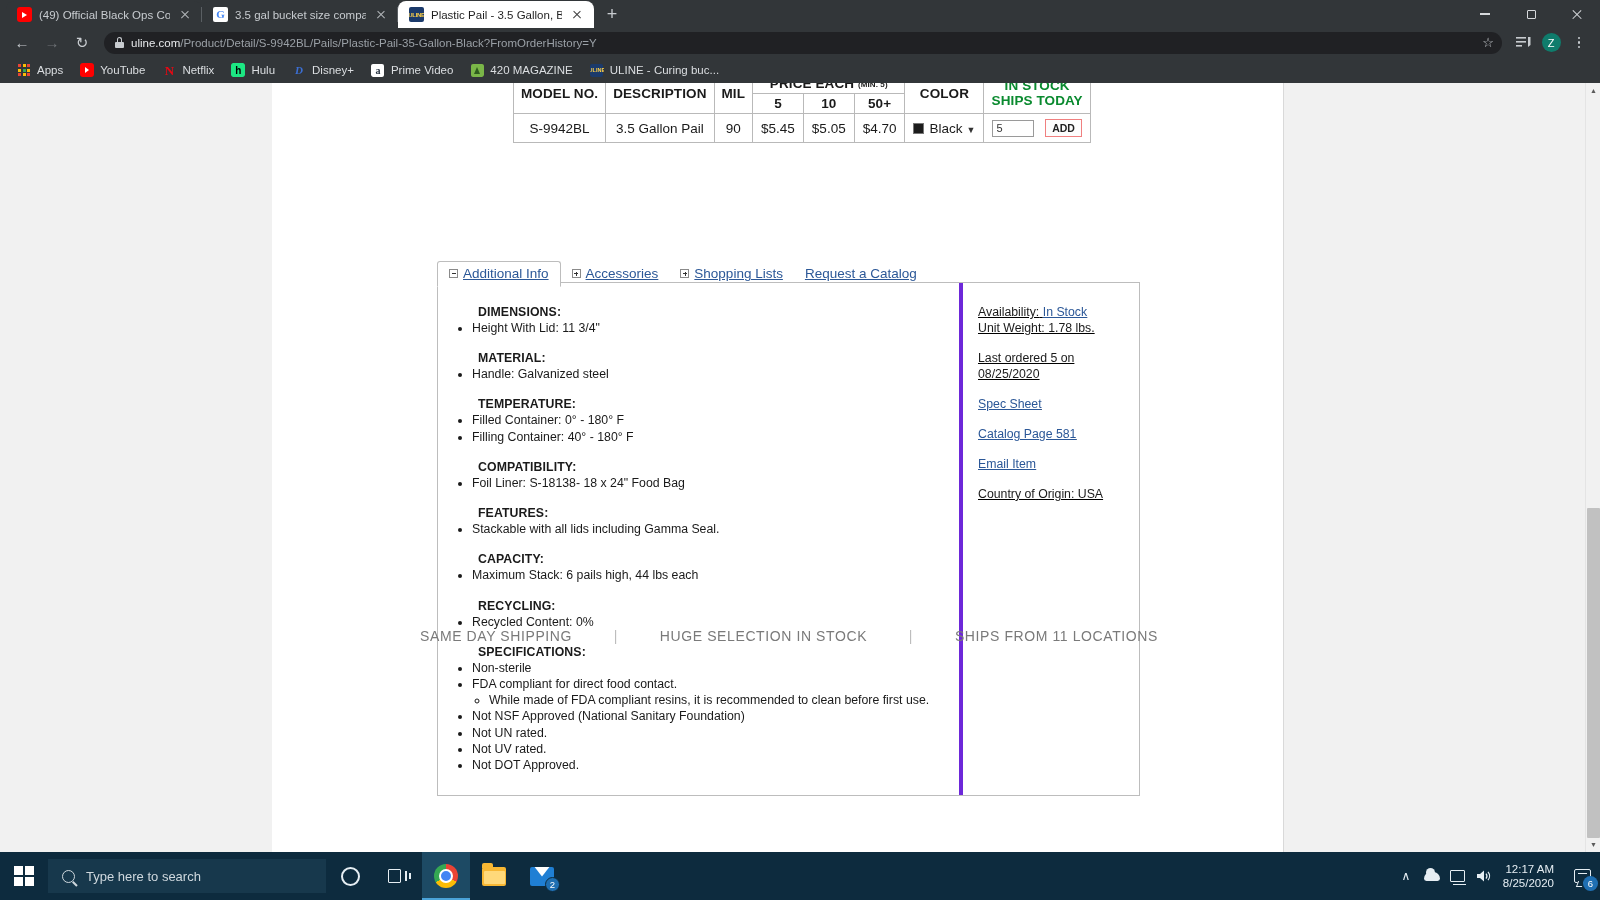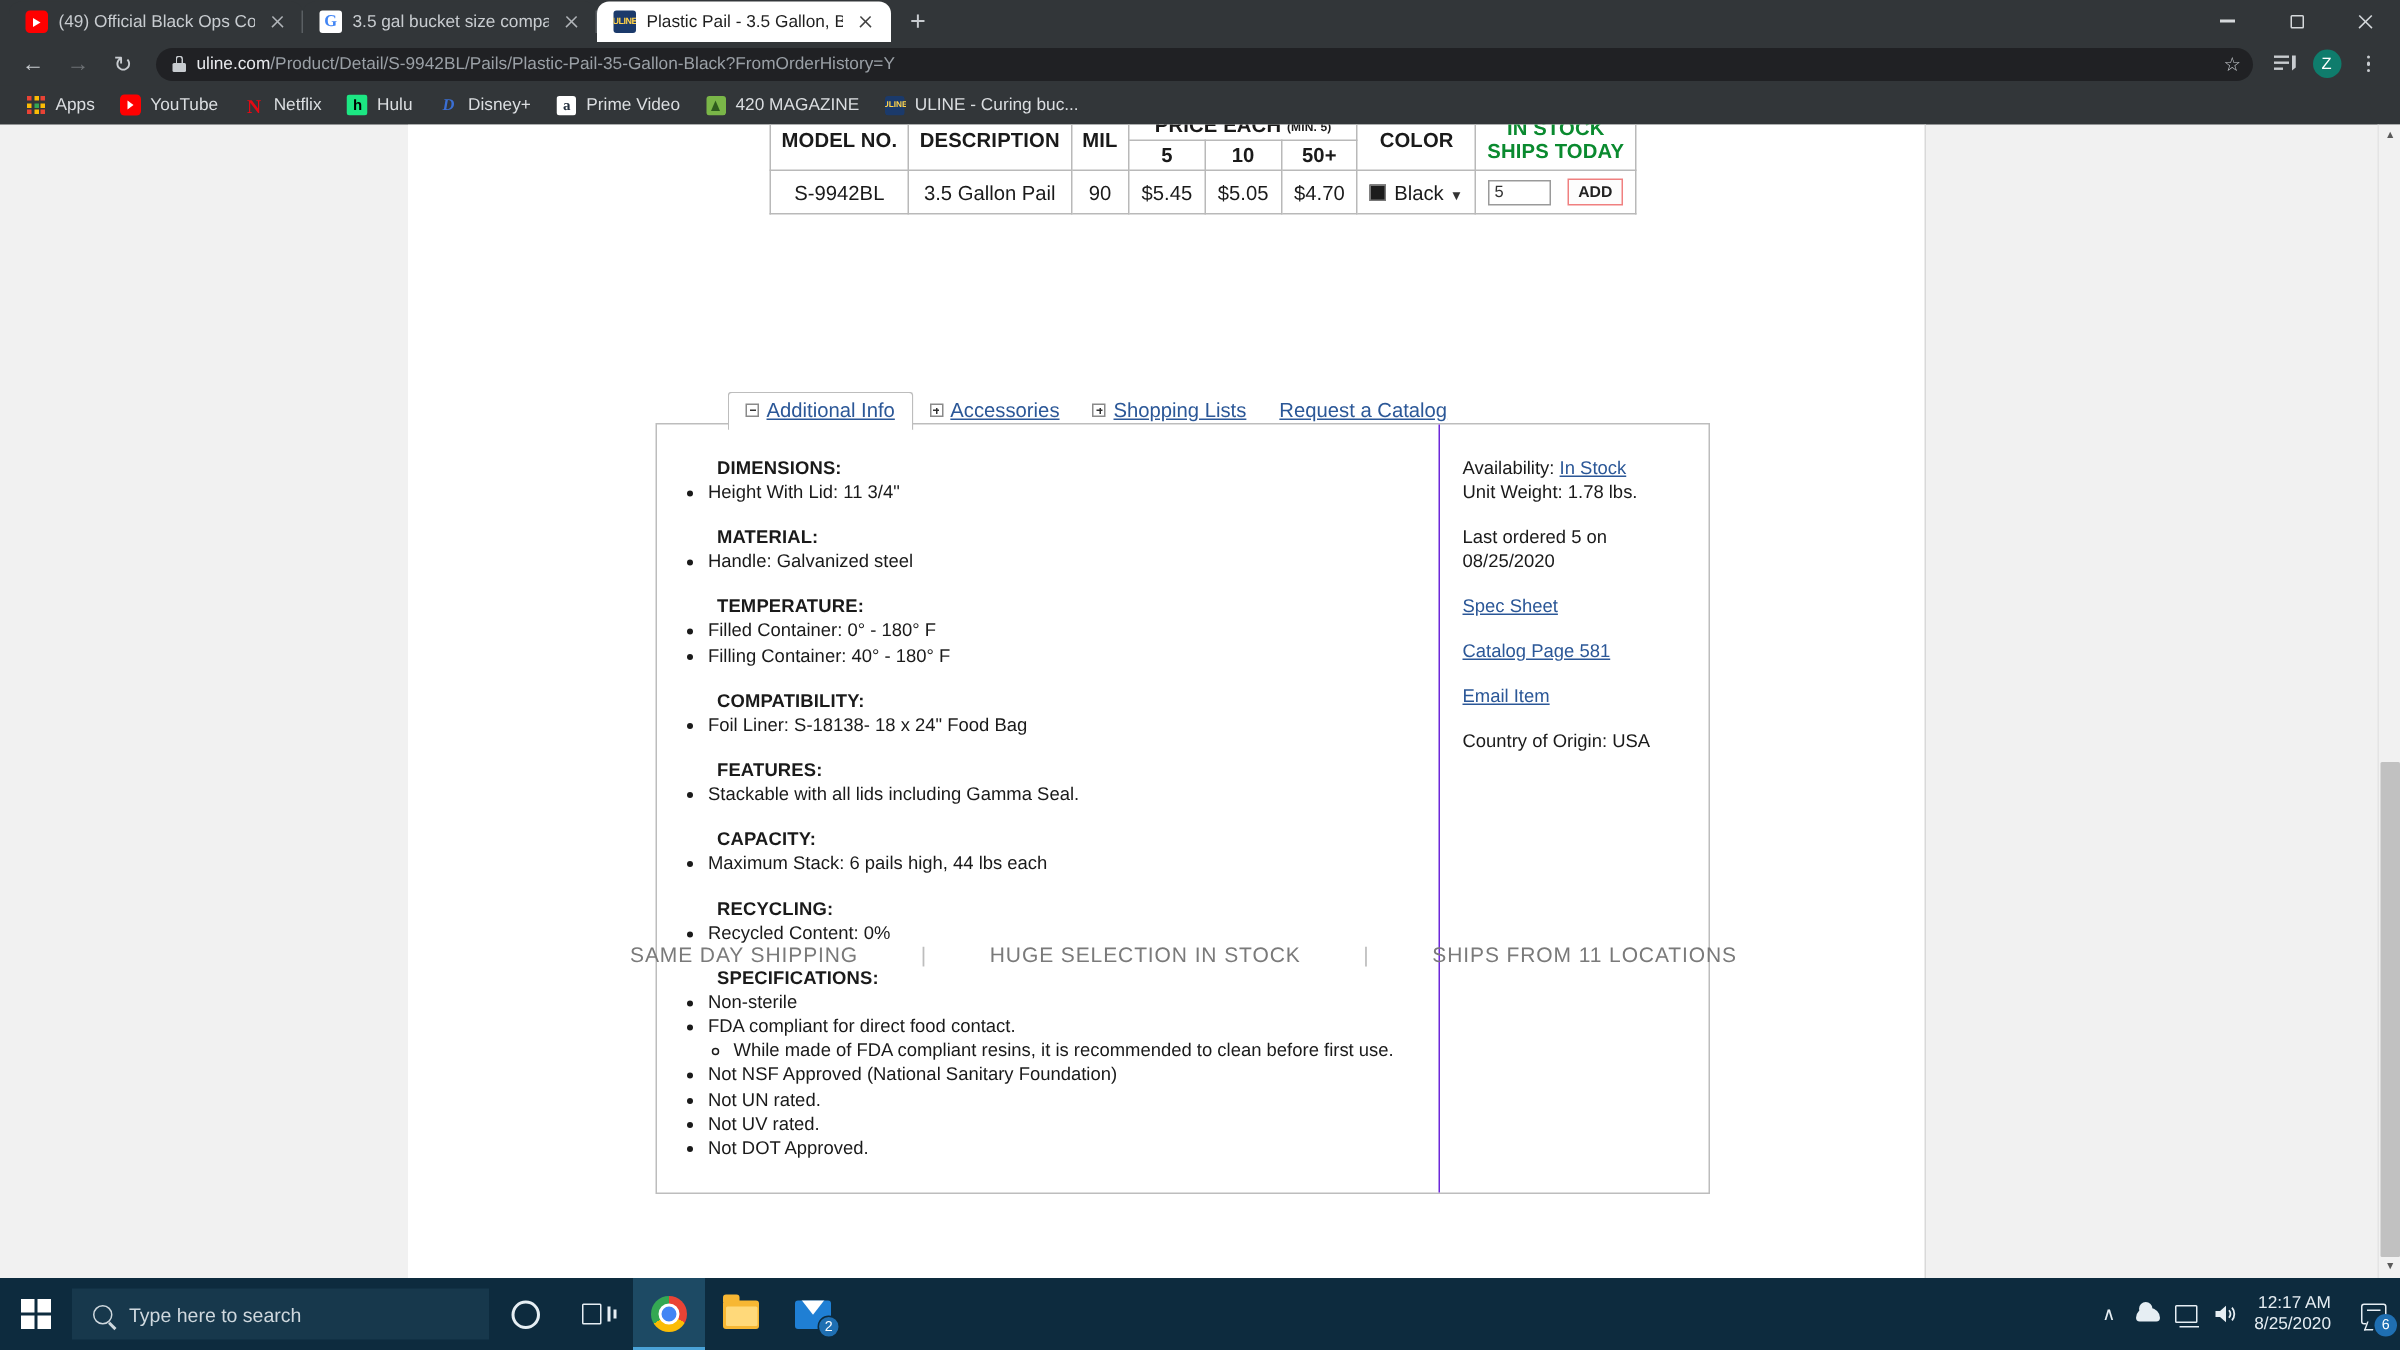--- a/index.html
+++ b/index.html
@@ -95,32 +95,32 @@
   table.ptable td { padding: 5px 8px; font-weight: normal; font-size: 13.5px; white-space: nowrap; }
   th.price-head { padding-bottom: 0; border-bottom: none; }
   .mini { font-size: 8px; font-weight: bold; vertical-align: 1px; }
   th.instock { color: #0a8a2f; line-height: 1.08; font-size: 13px; padding: 2px 6px; }
   .swatch { display: inline-block; width: 11px; height: 11px; background: #1c1c1c; vertical-align: -1px; margin-right: 5px; border: 1px solid #777; }
   .caret { font-size: 9px; color: #333; margin-left: 4px; }
   .qty { width: 42px; height: 17px; border: 1px solid #9a9a9a; font-size: 11px; padding: 0 3px; color: #333; font-family: "Liberation Sans", sans-serif; background:#fff; }
   .addbtn { border: 1px solid #f08080; background: #fdfdfd; color: #222; font-size: 10.5px; font-weight: bold; padding: 2px 6px; margin-left: 7px; font-family: "Liberation Sans", sans-serif; }
 
   
-  .tabrow { position: absolute; left: 165px; top: 178px; display: flex; align-items: flex-end; font-size: 13.5px; margin-left: 48px; }
+  .tabrow { position: absolute; left: 165px; top: 178px; display: flex; align-items: flex-end; font-size: 13.5px; }
   .utab { padding: 4px 11px 5px; color: #2b5797; display: flex; align-items: center; gap: 5px; white-space: nowrap; }
   .utab.sel { border: 1px solid #bdbdbd; border-bottom: 1px solid #fff; background: #fff; position: relative; z-index: 3; margin-bottom: -1px; border-radius: 3px 3px 0 0; }
   .utab u { text-decoration: underline; }
   .pm { display: inline-block; width: 9px; height: 9px; border: 1px solid #8a8a8a; background: #fff; position: relative; flex: 0 0 9px; }
   .pm::before { content: ""; position: absolute; left: 1.5px; top: 3.4px; width: 4px; height: 1px; background: #333; }
   .pm.plus::after { content: ""; position: absolute; left: 3.2px; top: 1.7px; width: 1px; height: 4.3px; background: #333; }
 
   
   .panel { position: absolute; left: 165px; top: 199px; width: 703px; min-height: 514px; border: 1px solid #bdbdbd; background: #fff; display: flex; }
   .panel-left { flex: 0 0 521px; padding: 22px 14px 18px 16px; }
-  .panel-right { flex: 1 1 auto; border-left: 1px solid #6d28d9; padding: 22px 10px 18px 15px; }
+  .panel-right { flex: 1 1 auto; border-left: 4px solid #6d28d9; padding: 22px 10px 18px 15px; text-decoration: underline; }
 
   .sec { margin-bottom: 15px; }
   .sec:last-child { margin-bottom: 0; }
   .sec h4 { font-size: 12.3px; font-weight: bold; color: #1a1a1a; letter-spacing: .1px; margin-bottom: 1px; padding-left: 24px; }
   .sec ul { list-style: disc; margin: 0 0 0 18px; }
   .sec ul li { font-size: 12.3px; color: #1a1a1a; line-height: 1.32; }
   .sec ul ul { list-style: circle; margin-left: 17px; }
 
   .rline { font-size: 12.3px; color: #1a1a1a; line-height: 1.3; }
   .rgap { height: 14px; }

